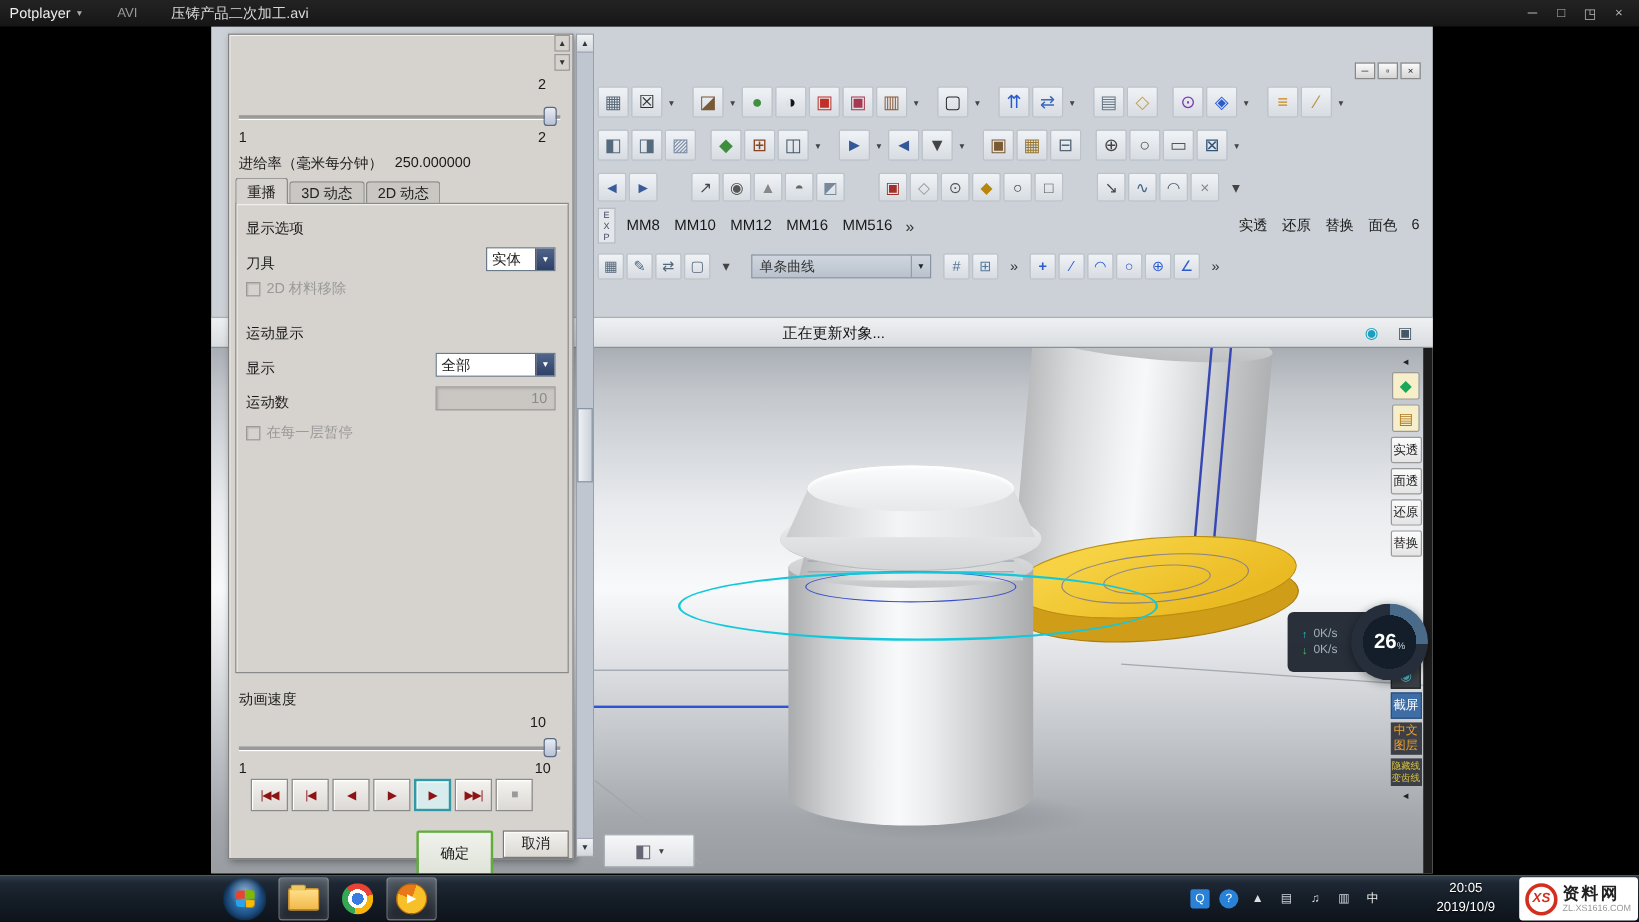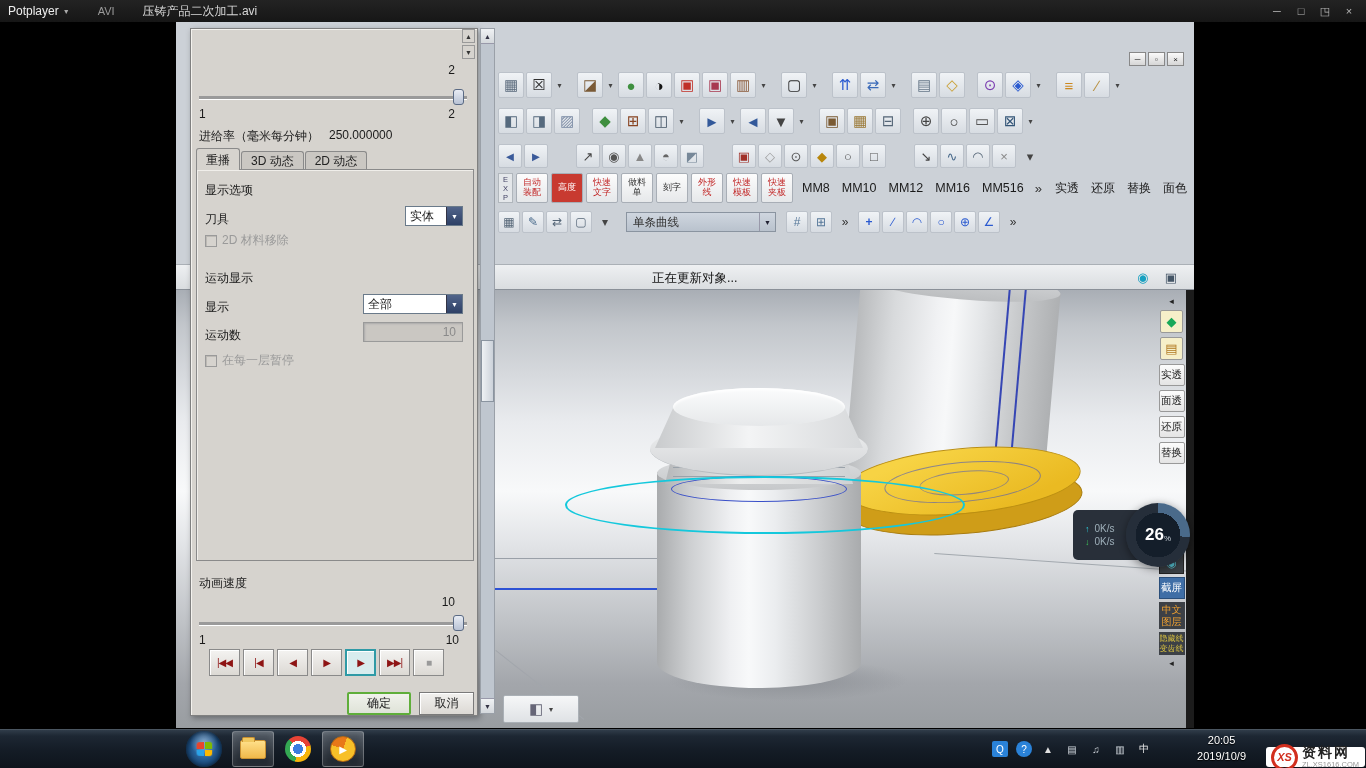--- a/index.html
+++ b/index.html
@@ -141,21 +141,21 @@
   .p-sec2 {left:8px;top:100px} .p-show-label {left:8px;top:129px} .p-count-label {left:8px;top:157px}
   .dis-input {right:10px;top:152px;width:100px;height:20px;background:#cac7c2;border:1px solid #9a9a9a;box-shadow:inset 1px 1px 2px #aaa;color:#8a8a8a;text-align:right;padding:2px 6px}
   .check-btn {left:6px;top:212px;width:264px;height:22px;background:linear-gradient(#f2f1ef,#dddad5);border:1px solid #5a5a5a;box-shadow:inset 1px 1px 0 #fff,inset -1px -1px 0 #b0ada8;display:flex;align-items:center;justify-content:center}
   .anim-label {left:8px;top:546px}
   .spd-val {right:22px;top:566px}
   .sl2-min {left:8px;top:604px} .sl2-max {right:18px;top:604px}
   .pb-row {left:18px;top:620px;display:flex;gap:3px}
   .pbtn {position:static;width:31px;height:27px;display:flex;align-items:center;justify-content:center;font-size:10px;letter-spacing:-1px;color:#8e1414;background:linear-gradient(#f4f3f1,#dcd9d4);border:1px solid #8a8a8a;box-shadow:inset 1px 1px 0 #fff}
   .pbtn.active {border:2px solid #2f9aa6;background:#d8ecee}
   .pbtn.disabled {color:#9a9a9a}
-  .ok-btn {left:156px;top:663px;width:64px;height:23px;background:linear-gradient(#f0f2ec,#dfe3d8);border:2px solid #5fae3a;border-radius:2px;display:flex;align-items:center;justify-content:center}
+  .ok-btn {left:156px;top:663px;width:64px;height:38px;background:linear-gradient(#f0f2ec,#dfe3d8);border:2px solid #5fae3a;border-radius:2px;display:flex;align-items:center;justify-content:center}
   .cancel-btn {left:228px;top:663px;width:55px;height:23px;background:linear-gradient(#f2f1ef,#dcd9d4);border:1px solid #7a7a7a;box-shadow:inset 1px 1px 0 #fff;display:flex;align-items:center;justify-content:center}
 
   .dlg-scroll {position:absolute;left:304px;top:6px;width:15px;height:686px;background:#cdd2da;border:1px solid #9aa0a8;z-index:20;display:flex;flex-direction:column}
   .ds-btn {height:15px;display:flex;align-items:center;justify-content:center;font-size:7px;background:linear-gradient(#f0f2f4,#d4d8dc);border-bottom:1px solid #99a;color:#334}
   .ds-btn:last-child {border-top:1px solid #99a;border-bottom:none}
   .ds-track {flex:1;position:relative;background:#bfc6cf}
   .ds-thumb {position:absolute;left:0;top:296px;width:100%;height:62px;background:linear-gradient(90deg,#eef1f4,#ccd2da);border:1px solid #8a94a0}
 
   
   .taskbar {position:absolute;left:0;top:728px;width:1366px;height:40px;background:linear-gradient(180deg,#33404d 0%,#1d2733 18%,#141c26 55%,#0e141c 100%);border-top:1px solid #000;box-shadow:inset 0 1px 0 rgba(255,255,255,.12);z-index:60}
@@ -173,21 +173,21 @@
   .folder::before {content:"";position:absolute;left:1px;top:-4px;width:11px;height:4px;background:#f0c860;border:1px solid #c89030;border-bottom:none;border-radius:2px 2px 0 0}
   .chrome {width:26px;height:26px;border-radius:50%;background:radial-gradient(circle at center,#3a7de0 0 5px,#ffffff 5px 8px,transparent 8px),conic-gradient(from -45deg,#e84335 0 33%,#f7b50c 0 66%,#34a853 0 100%)}
   .ppico {width:26px;height:26px;border-radius:50%;background:conic-gradient(from 20deg,#f8c028 0 75%,#e87818 0 100%);border:1px solid #b86a10;display:flex;align-items:center;justify-content:center;color:#fff;font-size:10px}
   .tray {position:absolute;right:214px;top:0;height:40px;display:flex;align-items:center;gap:8px}
   .tray-ico {min-width:16px;height:16px;display:flex;align-items:center;justify-content:center;font-size:10px;border-radius:2px;color:#d8dde2}
   .tray-ico.sq {width:16px} .tray-ico.rd {width:16px;border-radius:50%}
   .clock {position:absolute;right:120px;top:4px;text-align:center;color:#fff;font-size:11px;line-height:1.45;text-shadow:0 1px 1px #000}
   .clock div {white-space:nowrap}
 
   
-  .wm {position:absolute;right:1px;bottom:1px;width:99px;height:20px;background:#fff;border-radius:3px;display:flex;align-items:center;gap:4px;padding:2px 5px;z-index:80}
+  .wm {position:absolute;right:1px;bottom:1px;width:99px;height:36px;background:#fff;border-radius:3px;display:flex;align-items:center;gap:4px;padding:2px 5px;z-index:80}
   .wm-logo {width:27px;height:27px;border-radius:50%;border:3px solid #d22f1e;color:#d22f1e;font-weight:bold;font-style:italic;display:flex;align-items:center;justify-content:center;font-size:11px;flex:none}
   .wm-col {display:flex;flex-direction:column;line-height:1.1}
   .wm-site {font-size:14px;font-weight:bold;color:#222;letter-spacing:2px}
   .wm-domain {font-size:7.5px;color:#999}
 </style>
 </head>
 <body>
 
 <div class="screen">
 
@@ -293,30 +293,20 @@
           <span class="ticon sep"></span>
           <span class="ticon" style="color: rgb(68, 68, 68);">↘</span>
           <span class="ticon" style="color: rgb(68, 102, 136);">∿</span>
           <span class="ticon" style="color: rgb(85, 102, 119);">◠</span>
           <span class="ticon" style="color: rgb(136, 136, 136);">×</span>
           <span class="ticon dd">▾</span>
       </div>
 
       <div class="rowd">
         <span class="exp">EXP</span>
-        <span style="display:flex;gap:3px">
-          <span class="qbtn" style="color: rgb(194, 40, 40);">自动装配</span>
-            <span class="qbtn" style="color: rgb(255, 255, 255); background: rgb(200, 58, 48);">高度</span>
-            <span class="qbtn" style="color: rgb(194, 40, 40);">快速文字</span>
-            <span class="qbtn" style="color: rgb(51, 51, 51);">做料单</span>
-            <span class="qbtn" style="color: rgb(51, 51, 51);">刻字</span>
-            <span class="qbtn" style="color: rgb(194, 40, 40);">外形线</span>
-            <span class="qbtn" style="color: rgb(194, 40, 40);">快速模板</span>
-            <span class="qbtn" style="color: rgb(194, 40, 40);">快速夹板</span>
-        </span>
         <span style="display:flex">
           <span class="mm">MM8</span>
             <span class="mm">MM10</span>
             <span class="mm">MM12</span>
             <span class="mm">MM16</span>
             <span class="mm">MM516</span>
         </span>
         <span class="rowd-chev">»</span>
         <span class="spacer"></span>
         <span style="display:flex;gap:2px">

